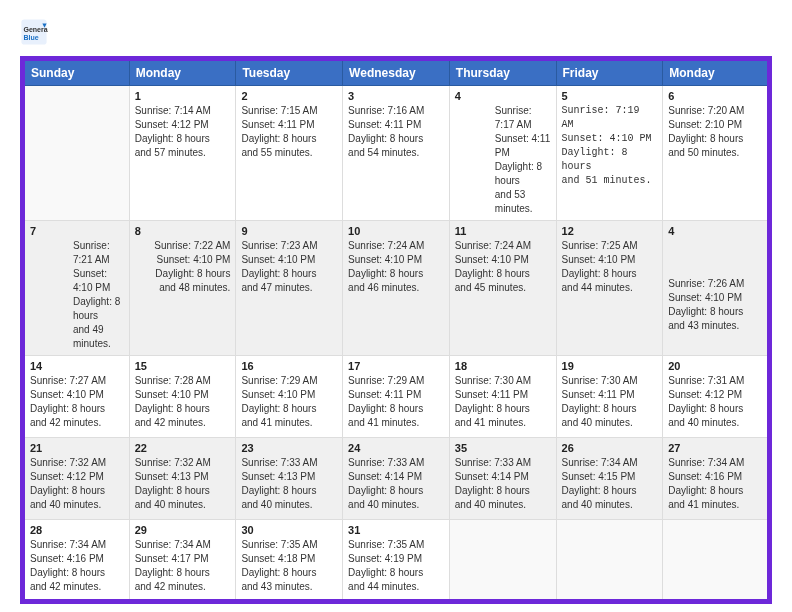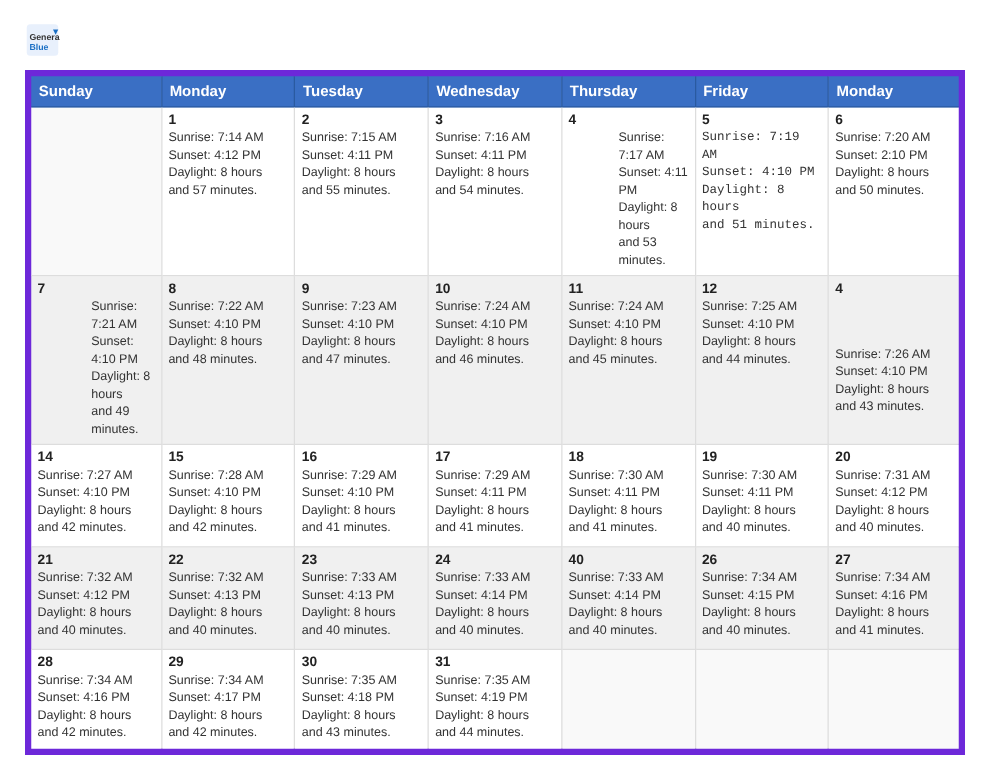--- a/index.html
+++ b/index.html
@@ -173,21 +173,21 @@
         <tr class="row-shaded">
           <td>
             <span class="day-number">7</span>
             <div class="day-info" style="white-space: pre-line; margin-left: 43px;">Sunrise: 7:21 AM
 Sunset: 4:10 PM
 Daylight: 8 hours
 and 49 minutes.</div>
           </td>
           <td>
             <span class="day-number">8</span>
-            <div class="day-info" style="white-space: pre-line;">Sunrise: 7:22 AM
+            <div class="day-info" style="white-space: pre-line; text-align: right;">Sunrise: 7:22 AM
 Sunset: 4:10 PM
 Daylight: 8 hours
 and 48 minutes.</div>
           </td>
           <td>
             <span class="day-number">9</span>
             <div class="day-info" style="white-space: pre-line;">Sunrise: 7:23 AM
 Sunset: 4:10 PM
 Daylight: 8 hours
 and 47 minutes.</div>
@@ -295,21 +295,21 @@
 and 40 minutes.</div>
           </td>
           <td>
             <span class="day-number">24</span>
             <div class="day-info" style="white-space: pre-line;">Sunrise: 7:33 AM
 Sunset: 4:14 PM
 Daylight: 8 hours
 and 40 minutes.</div>
           </td>
           <td>
-            <span class="day-number">40</span>
+            <span class="day-number">35</span>
             <div class="day-info" style="white-space: pre-line;">Sunrise: 7:33 AM
 Sunset: 4:14 PM
 Daylight: 8 hours
 and 40 minutes.</div>
           </td>
           <td>
             <span class="day-number">26</span>
             <div class="day-info" style="white-space: pre-line;">Sunrise: 7:34 AM
 Sunset: 4:15 PM
 Daylight: 8 hours

